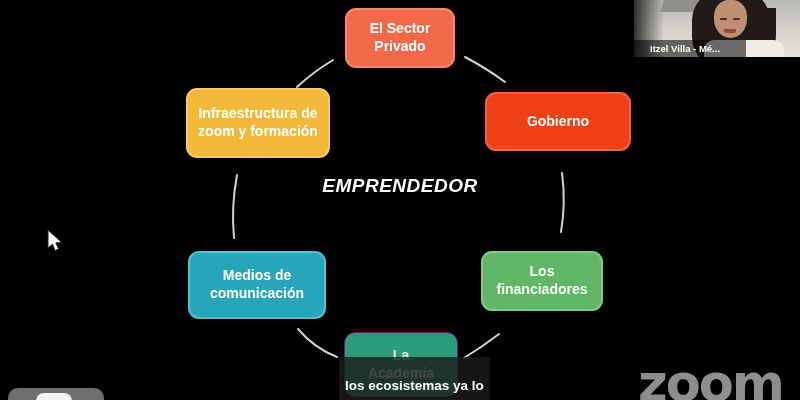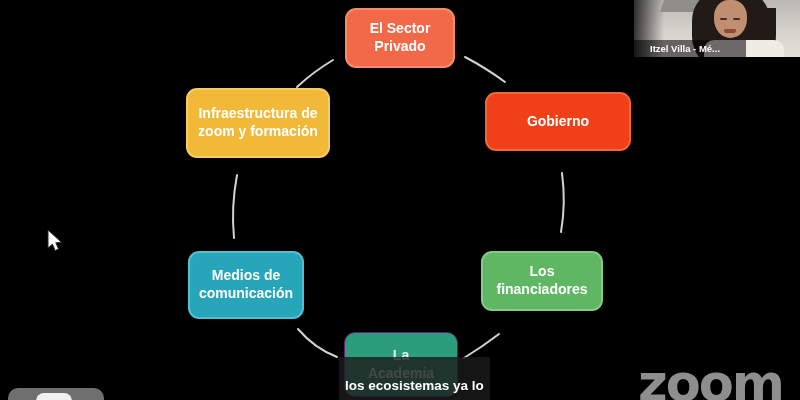--- a/index.html
+++ b/index.html
@@ -14,21 +14,21 @@
     display:flex; align-items:center; justify-content:center;
     text-align:center; font-size:14px; line-height:1.28;
     box-sizing:border-box;
   }
   .node span { display:block; padding:0 6px; }
   .node-sector        { left:345px; top:8px;   width:110px; height:60px; background:#f2694a; border:2px solid #f58d6d; }
   .node-gobierno      { left:485px; top:92px;  width:146px; height:59px; background:#f04018; border:2px solid #f3663d; }
   .node-financiadores { left:481px; top:251px; width:122px; height:60px; background:#5fb763; border:2px solid #84cb86; }
   .node-academia      { left:344px; top:332px; width:114px; height:65px; background:#2b9d7b; border:1px solid #701a75; color:rgba(255,255,255,0.88); }
   .node-academia span { max-width:74px; }
-  .node-medios        { left:188px; top:251px; width:116px; height:68px; background:#27a6ba; border:2px solid #52c0d0; }
+  .node-medios        { left:188px; top:251px; width:138px; height:68px; background:#27a6ba; border:2px solid #52c0d0; }
   .node-infra         { left:186px; top:88px;  width:144px; height:70px; background:#f2b838; border:2px solid #f6cd63; }
 
   
   .center-title {
     position:absolute; left:300px; top:170px; width:200px; text-align:center;
     color:#fff; font-weight:bold; font-style:italic; font-size:19px;
     line-height:31px; letter-spacing:0.5px;
   }
 
   
@@ -129,20 +129,21 @@
     <span>La Academia</span>
   </div>
   <div class="node node-medios">
     <span>Medios de comunicación</span>
   </div>
   <div class="node node-infra">
     <span>Infraestructura de zoom y formación</span>
   </div>
 
   <div class="center-title">
+    <div>EMPRENDEDOR</div>
   </div>
 
   <div class="webcam">
     <div class="left-shade"></div>
     <div class="wall-line"></div>
     <div class="hair"></div>
     <div class="hair-strand"></div>
     <div class="face"></div>
     <div class="eye l"></div>
     <div class="eye r"></div>

